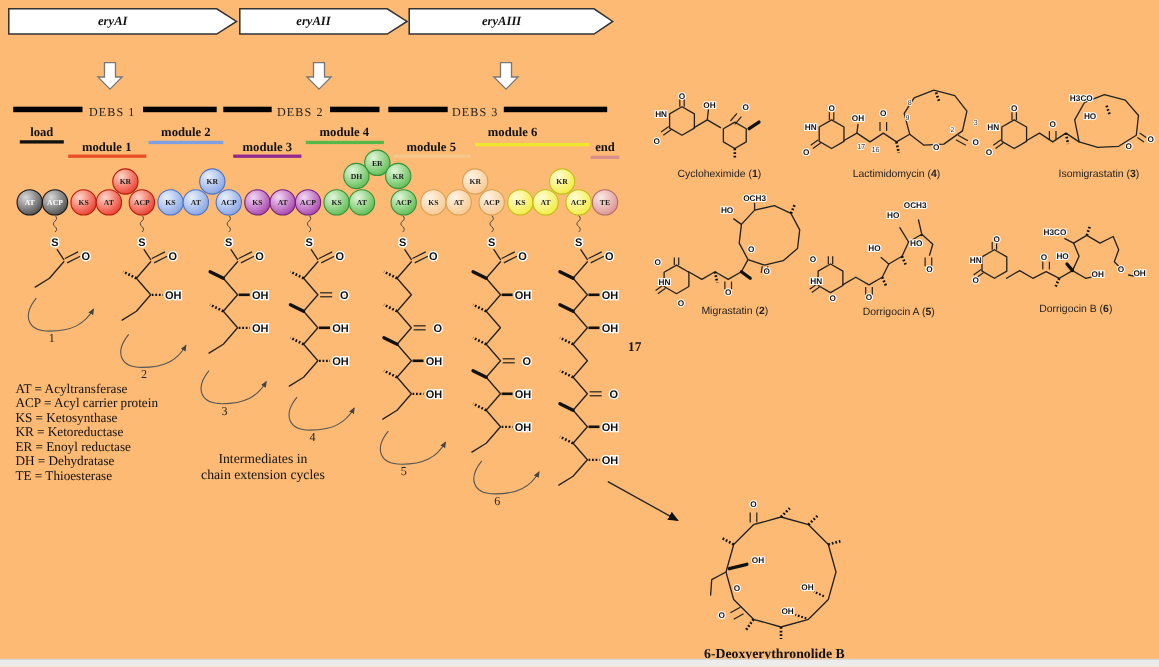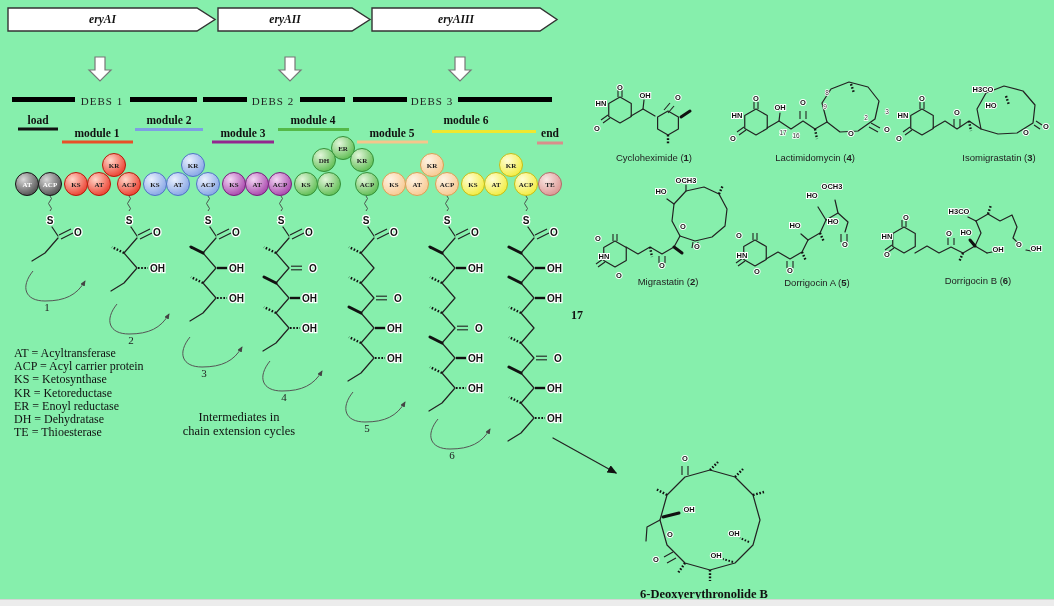--- a/index.html
+++ b/index.html
@@ -1,16 +1,16 @@
 <!DOCTYPE html>
 <html><head>
 <meta charset="utf-8">
 <style>
   html,body{margin:0;padding:0;background:#fff;}
-  #stage{position:relative;width:1054px;height:606px;background:#86efac;overflow:hidden;
+  #stage{position:relative;width:1054px;height:606px;background:#fdba74;overflow:hidden;
          font-family:"Liberation Serif",serif;}
   svg text{user-select:none;}
   .gene-label{font:italic bold 11.5px "Liberation Serif",serif;fill:#111;}
   .debs-label{font:11px "Liberation Serif",serif;fill:#222;letter-spacing:1px;}
   .mod-label{font:bold 11.5px "Liberation Serif",serif;fill:#111;}
   .dom-label{font:bold 7px "Liberation Serif",serif;fill:#1c1c1c;}
   .dom-label-light{fill:#ffffff;}
   .atom{font:bold 10px "Liberation Sans",sans-serif;fill:#111;paint-order:stroke;stroke:#fff;stroke-width:2.5px;}
   .atom-sm{font:bold 7.5px "Liberation Sans",sans-serif;fill:#111;paint-order:stroke;stroke:#fff;stroke-width:2px;}
   .pos-num{font:6.5px "Liberation Sans",sans-serif;fill:#333;paint-order:stroke;stroke:#fff;stroke-width:1.5px;}

